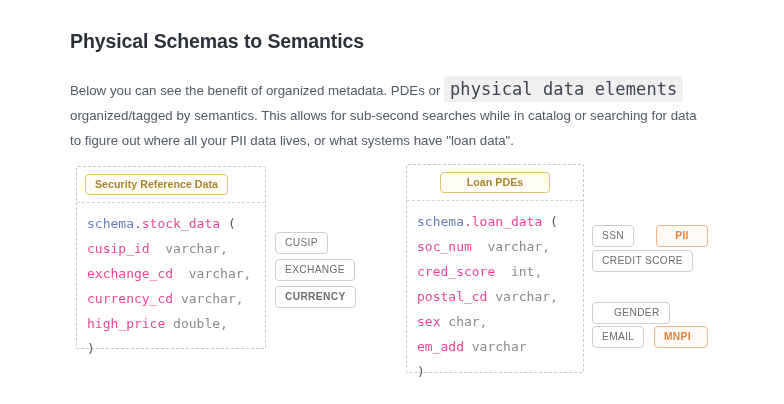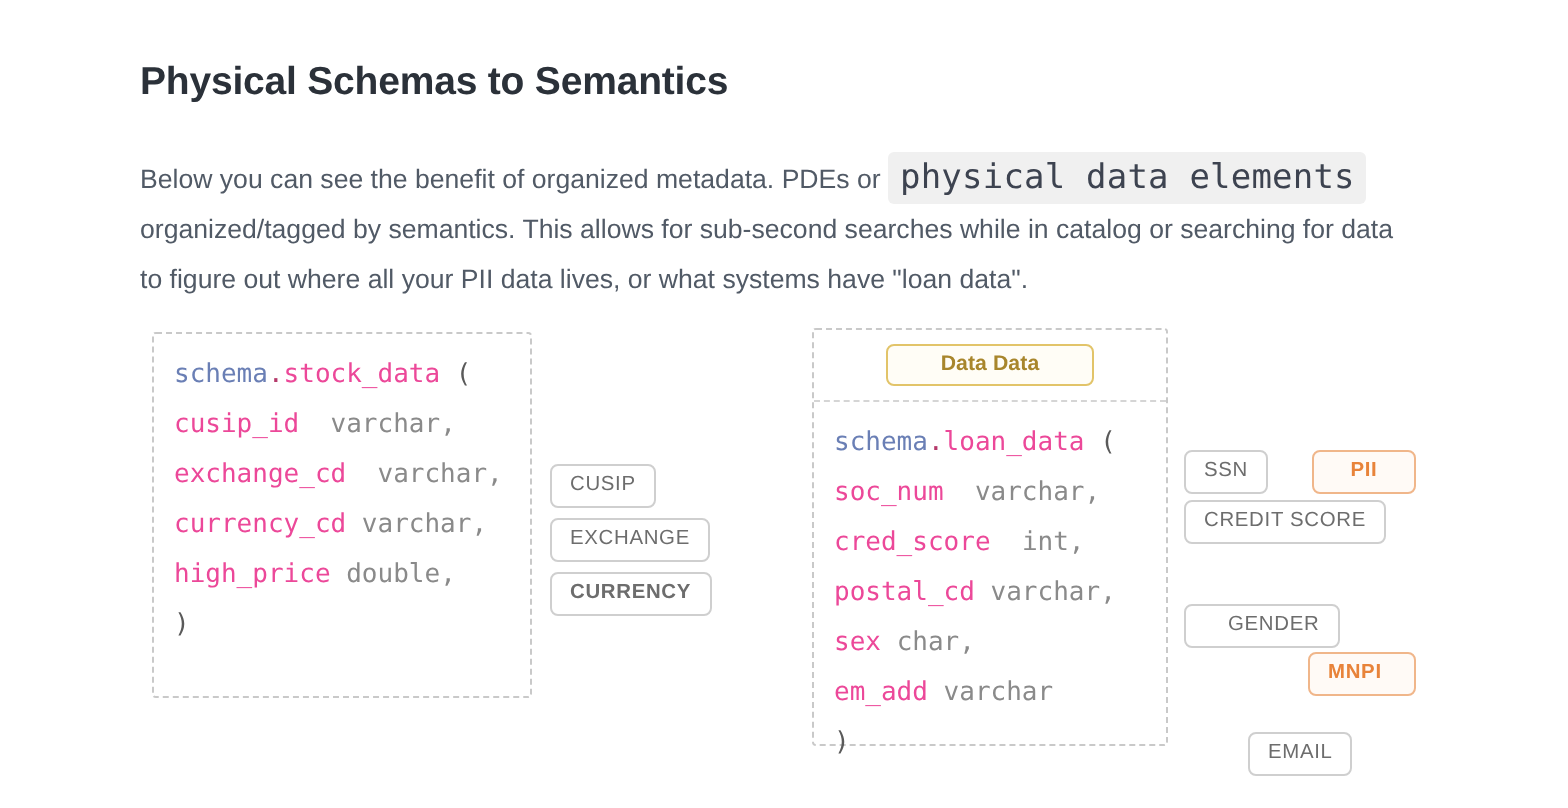--- a/index.html
+++ b/index.html
@@ -127,43 +127,46 @@
   #chip-cusip     { left: 275px; top: 232px; }
   #chip-exchange  { left: 275px; top: 259px; }
   #chip-currency  { left: 275px; top: 286px; font-weight: bold; }
 
   
   #chip-ssn          { left: 592px; top: 225px; }
   #chip-pii          { left: 656px; top: 225px; width: 52px; text-align: center; }
   #chip-credit-score { left: 592px; top: 250px; }
   #chip-zip-code     { left: 592px; top: 277px; }
   #chip-gender       { left: 592px; top: 302px; padding-left: 21px; }
-  #chip-email        { left: 624px; top: 326px; margin-top: 40px; }
+  #chip-email        { left: 592px; top: 326px; }
   #chip-mnpi         { left: 654px; top: 326px; width: 54px; text-align: left; }
 </style>
 </head>
 <body>
 
 <div class="page">
 
   <h1 class="page-title">Physical Schemas to Semantics</h1>
 
   <p class="intro"><span>Below you can see the benefit of organized metadata.  PDEs or </span><span class="code-span">physical data elements</span><span> organized/tagged by semantics.  This allows for sub-second searches while in catalog or searching for data to figure out where all your PII data lives, or what systems have "loan data".</span></p>
 
   <div class="schema-card" id="card-security">
+    <div class="card-header">
+      <span class="title-badge">Security Reference Data</span>
+    </div>
     <div class="card-body"><div><span class="tok-schema">schema</span><span class="tok-punct">.</span><span class="tok-ident">stock_data</span><span class="tok-paren"> (</span></div><div><span class="tok-ident">cusip_id</span><span>  </span><span class="tok-type">varchar,</span></div><div><span class="tok-ident">exchange_cd</span><span>  </span><span class="tok-type">varchar,</span></div><div><span class="tok-ident">currency_cd</span><span> </span><span class="tok-type">varchar,</span></div><div><span class="tok-ident">high_price</span><span> </span><span class="tok-type">double,</span></div><div class="tok-paren">)</div></div>
   </div>
 
   <span class="chip" id="chip-cusip">CUSIP</span>
   <span class="chip" id="chip-exchange">EXCHANGE</span>
   <span class="chip" id="chip-currency">CURRENCY</span>
 
   <div class="schema-card" id="card-loan">
     <div class="card-header">
-      <span class="title-badge">Data Data</span>
+      <span class="title-badge">Loan PDEs</span>
     </div>
     <div class="card-body"><div><span class="tok-schema">schema</span><span class="tok-punct">.</span><span class="tok-ident">loan_data</span><span class="tok-paren"> (</span></div><div><span class="tok-ident">soc_num</span><span>  </span><span class="tok-type">varchar,</span></div><div><span class="tok-ident">cred_score</span><span>  </span><span class="tok-type">int,</span></div><div><span class="tok-ident">postal_cd</span><span> </span><span class="tok-type">varchar,</span></div><div><span class="tok-ident">sex</span><span> </span><span class="tok-type">char,</span></div><div><span class="tok-ident">em_add</span><span> </span><span class="tok-type">varchar</span></div><div class="tok-paren">)</div></div>
   </div>
 
   <span class="chip" id="chip-ssn">SSN</span>
   <span class="chip sensitive" id="chip-pii">PII</span>
   <span class="chip" id="chip-credit-score">CREDIT SCORE</span>
   <span class="chip" id="chip-gender">GENDER</span>
   <span class="chip" id="chip-email">EMAIL</span>
   <span class="chip sensitive" id="chip-mnpi">MNPI</span>

